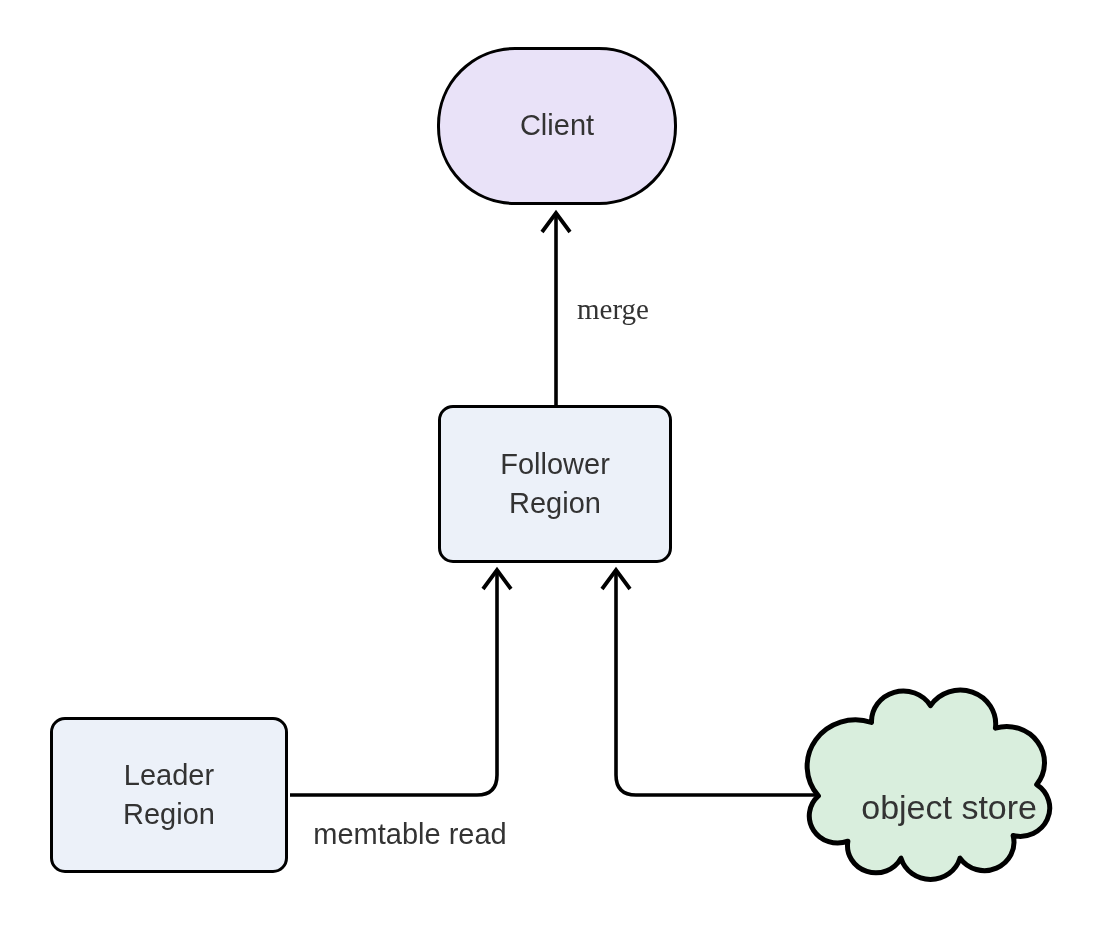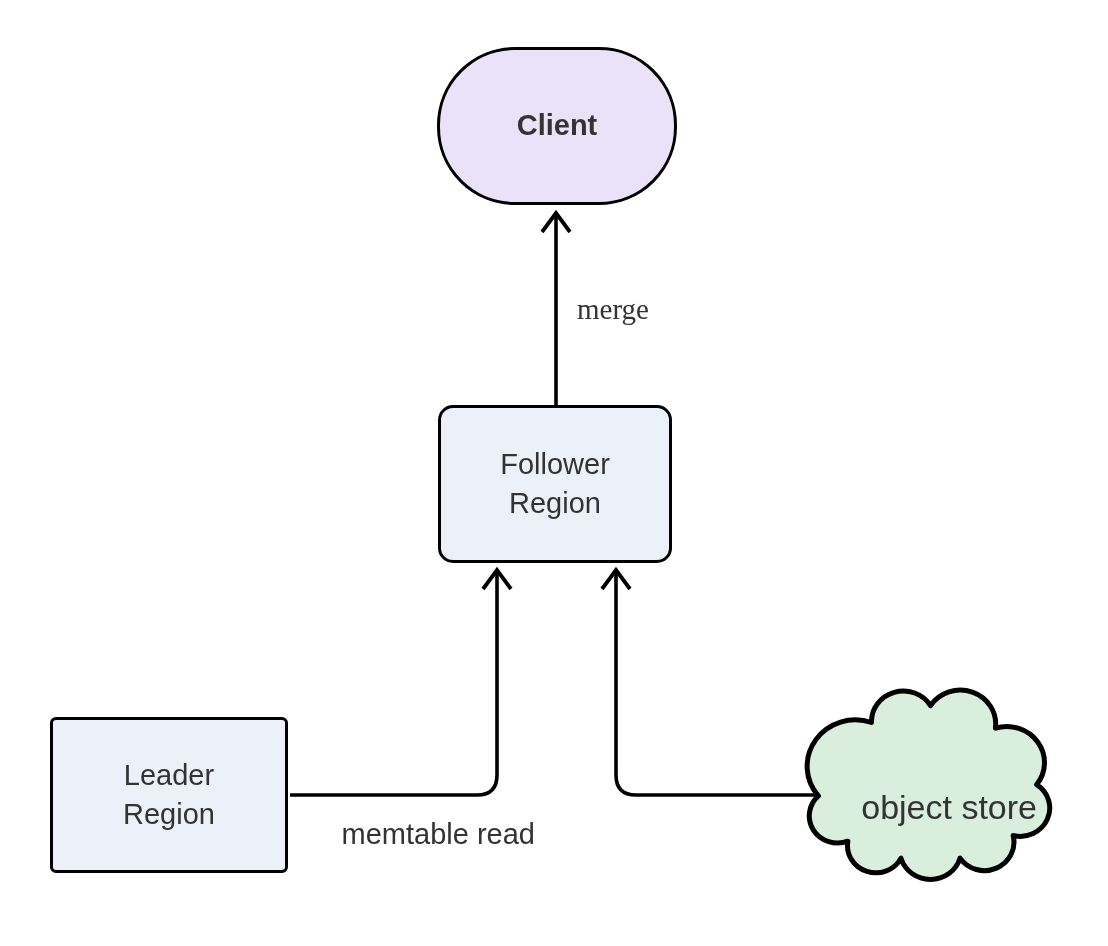--- a/index.html
+++ b/index.html
@@ -44,32 +44,31 @@
     font-size: 29px;
     line-height: 1.35;
     text-align: center;
     color: #333333;
   }
   .node-client {
     left: 437px; top: 47px;
     width: 240px; height: 158px;
     border-radius: 78px;
     background: #e9e2f8;
-    font-weight: bold;
   }
   .node-follower {
     left: 438px; top: 405px;
     width: 234px; height: 158px;
     border-radius: 15px;
     background: #ecf1f9;
   }
   .node-leader {
     left: 50px; top: 717px;
     width: 238px; height: 156px;
-    border-radius: 6px;
+    border-radius: 15px;
     background: #ecf1f9;
   }
   .region-label {
     display: inline-block;
     max-width: 150px;
   }
   .cloud-label {
     position: absolute;
     left: 837px; top: 788px;
     width: 200px;
@@ -77,21 +76,21 @@
     font-size: 34px;
     color: #333333;
   }
   .edge-label {
     position: absolute;
     font-size: 29px;
     color: #333333;
     white-space: nowrap;
   }
   .edge-label-merge   { left: 577px; top: 293px; font-family: Liberation Serif, serif; }
-  .edge-label-memtable{ left: 285px; top: 818px; width: 250px; text-align: right; }
+  .edge-label-memtable{ left: 285px; top: 818px; width: 250px; text-align: center; }
   .edge-label-sst     { left: 491px; top: 818px; width: 250px; text-align: center; }
 </style>
 </head>
 <body>
 
 <div class="canvas">
 
   <svg class="layer" viewBox="0 0 1108 946">
 
     <g transform="translate(783,666) scale(1.18,1.13)">

